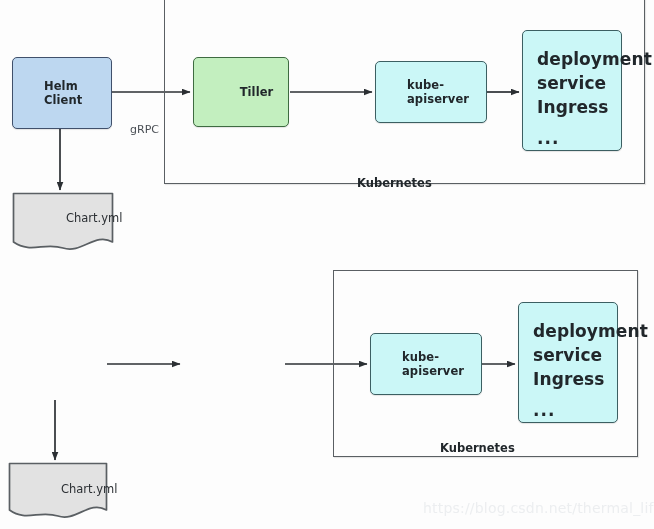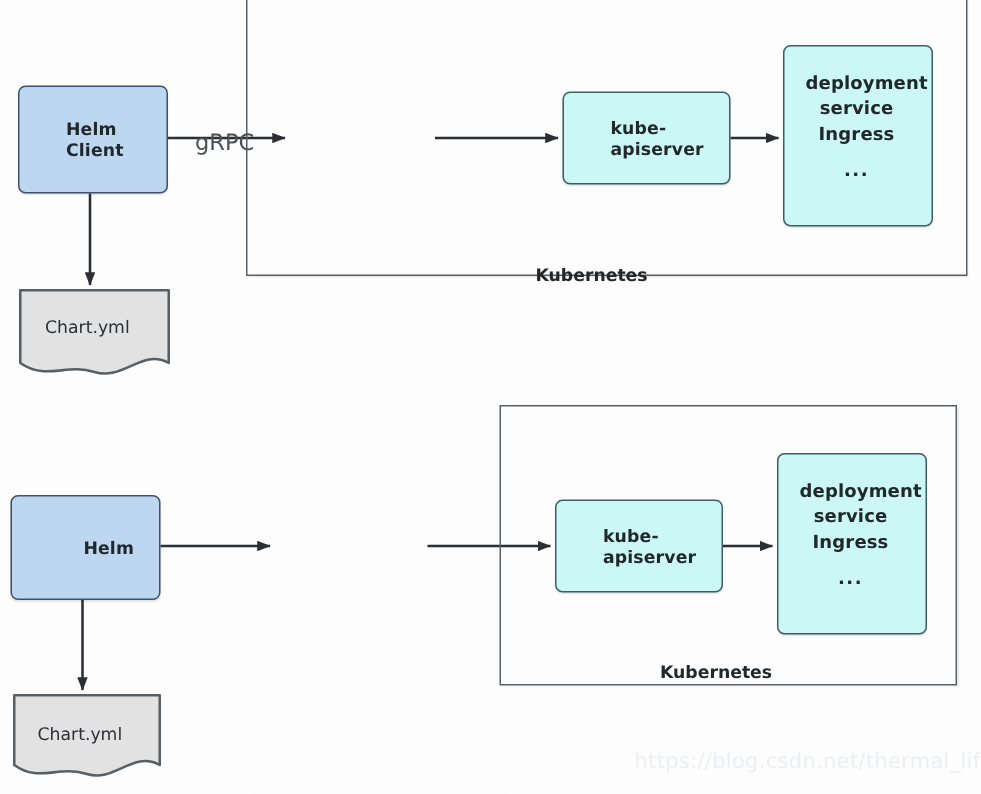--- a/index.html
+++ b/index.html
@@ -32,23 +32,23 @@
     box-shadow: 0 1px 1px rgba(0,0,0,0.10);
     padding-left: 31px;
   }
   .node-blue  { background: #bdd7f0; border-color: #40506b; }
   .node-green { background: #c3efbf; border-color: #3e6b41; }
   .node-cyan  { background: #cbf7f7; border-color: #3c5f62; }
 
   .node-multiline {
     display: block;
     padding: 16px 16px 0 14px;
-    text-align: center;
+    text-align: left;
     line-height: 1.42;
-    font-size: 12px;
+    font-size: 17px;
   }
   .node-multiline .dots {
     display: block;
     margin-top: 7px;
     letter-spacing: 1px;
   }
 
   .container-box {
     position: absolute;
     box-sizing: border-box;
@@ -67,36 +67,38 @@
 
   .doc-shape {
     position: absolute;
   }
   .doc-label {
     position: absolute;
     font-size: 11.5px;
     font-weight: normal;
     color: #2b2f33;
     white-space: nowrap;
+    margin-left: 36px;
   }
 
   svg.edges {
     position: absolute;
     left: 0; top: 0;
     width: 654px;
     height: 529px;
     pointer-events: none;
   }
 
   .edge-label {
     position: absolute;
-    font-size: 15px;
+    font-size: 11px;
     color: #4a4f55;
     background: transparent;
     white-space: nowrap;
+    margin-top: 37px;
   }
 
   .watermark {
     position: absolute;
     font-size: 14px;
     color: #eceef0;
     letter-spacing: 0.2px;
     white-space: nowrap;
     font-family: "DejaVu Sans", "Liberation Sans", sans-serif;
   }
@@ -132,20 +134,23 @@
 
   <div class="container-box" style="left:164px; top:-22px; width:481px; height:206px;"></div>
   <div class="container-label" style="left:357px; top:160px;">Kubernetes</div>
 
   <div class="node node-blue" style="left:12px; top:57px; width:100px; height:72px;">
     <span>Helm Client</span>
   </div>
 
   <div class="edge-label" style="left:130px; top:86px;">gRPC</div>
 
+  <div class="node node-green" style="left:193px; top:57px; width:96px; height:70px;">
+    <span>Tiller</span>
+  </div>
 
   <div class="node node-cyan" style="left:375px; top:61px; width:112px; height:62px;">
     <span>kube-apiserver</span>
   </div>
 
   <div class="node node-cyan node-multiline" style="left:522px; top:30px; width:100px; height:121px;">
     <span>deployment</span>
     <span>service</span>
     <span>Ingress</span>
     <span class="dots">...</span>
@@ -154,23 +159,20 @@
   <div class="doc-shape" style="left:12px; top:192px; width:102px; height:62px;">
     <svg width="102" height="62" viewBox="0 0 102 62">
       <path d="M1.5,1.5 L100.5,1.5 L100.5,50 C83,40 70,62 51,56 C32,50 19,62 1.5,50 Z" fill="#e2e2e2" stroke="#5a5f63" stroke-width="1.7" stroke-linejoin="round"></path>
     </svg>
   </div>
   <div class="doc-label" style="left:30px; top:211px;">Chart.yml</div>
 
   <div class="container-box" style="left:333px; top:270px; width:305px; height:187px;"></div>
   <div class="container-label" style="left:440px; top:425px;">Kubernetes</div>
 
-  <div class="node node-blue" style="left:7px; top:330px; width:100px; height:70px;">
-    <span>Helm</span>
-  </div>
 
 
   <div class="node node-cyan" style="left:370px; top:333px; width:112px; height:62px;">
     <span>kube-apiserver</span>
   </div>
 
   <div class="node node-cyan node-multiline" style="left:518px; top:302px; width:100px; height:121px;">
     <span>deployment</span>
     <span>service</span>
     <span>Ingress</span>

